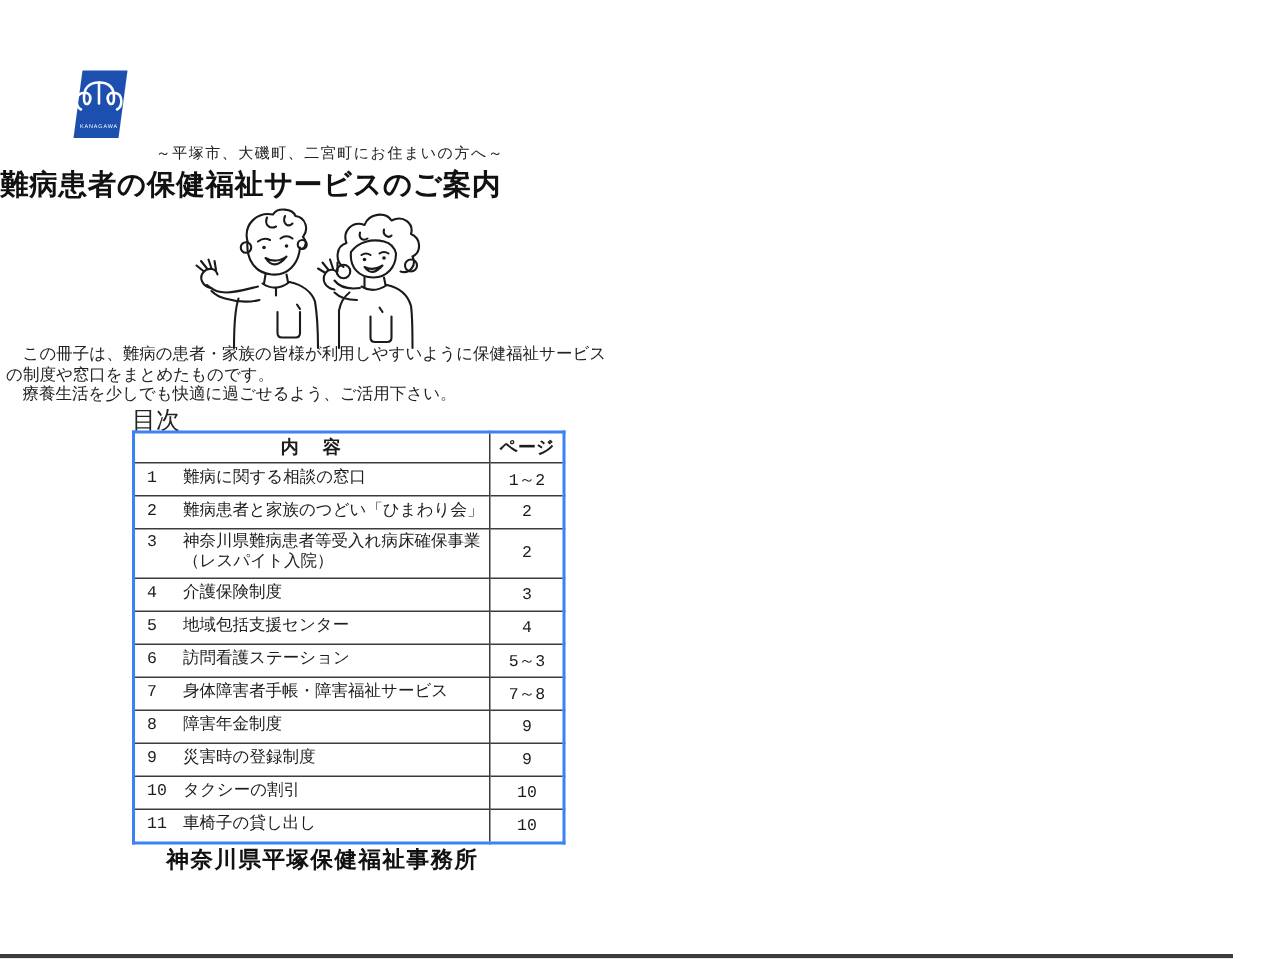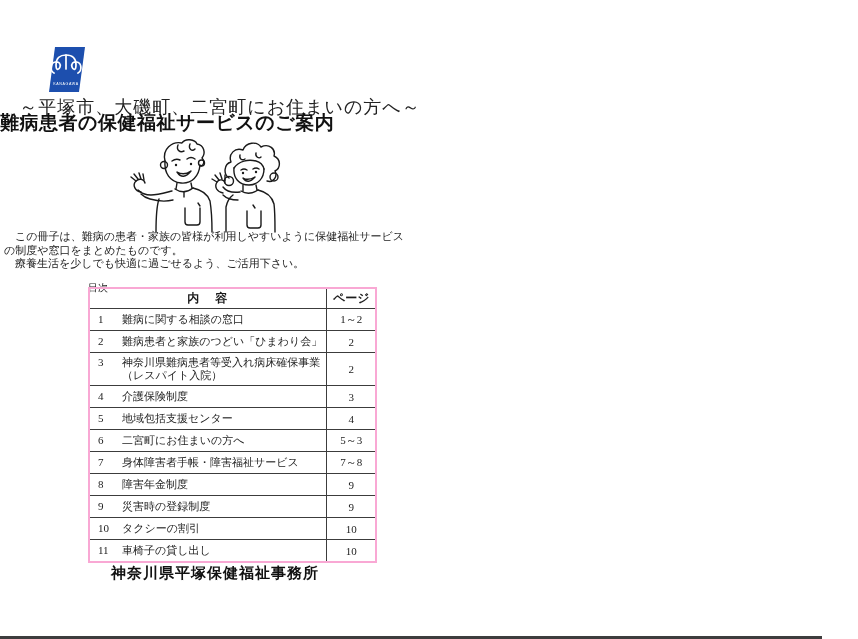--- a/index.html
+++ b/index.html
@@ -3,32 +3,32 @@
 <meta charset="utf-8">
 <style>
   html,body{margin:0;padding:0;background:#ffffff;}
   .sheet{
     position:relative;width:858px;height:639px;background:#ffffff;overflow:hidden;
     font-family:"Liberation Serif","DejaVu Serif",serif;color:#1c1c1c;
   }
   .logo{position:absolute;left:44px;top:46px;width:46px;height:48px;}
   .header-note{
     position:absolute;left:0;top:95px;width:440px;text-align:center;
-    font-size:18px;letter-spacing:1px;color:#222;
+    font-size:10px;letter-spacing:1px;color:#222;
   }
   .doc-title{
     position:absolute;left:0;top:110px;width:440px;text-align:left;
     font-size:19px;font-weight:bold;letter-spacing:0.5px;color:#111;
   }
   .illustration{position:absolute;left:128px;top:137px;width:172px;height:96px;}
   .intro{position:absolute;left:4px;top:230px;width:405px;font-size:11px;line-height:13.5px;color:#222;}
-  .toc-label{position:absolute;left:88px;top:281px;font-size:10px;color:#222;}
+  .toc-label{position:absolute;left:88px;top:270px;font-size:16px;color:#222;}
   table.toc{
     position:absolute;left:88px;top:287px;border-collapse:collapse;
-    border:2px solid #f9a8d4;table-layout:fixed;
+    border:2px solid #3b82f6;table-layout:fixed;font-family:Liberation Mono, monospace;
   }
   table.toc th,table.toc td{border:1px solid #3c3c3c;}
   th.col-content{width:230px;height:16px;font-size:12px;font-weight:bold;text-align:center;letter-spacing:2px;padding:1px 0;}
   th.col-page{width:48px;font-size:12px;font-weight:bold;text-align:center;padding:1px 0;}
   td.cell-content{font-size:11px;padding:3px 4px 3px 8px;height:15px;vertical-align:middle;line-height:13px;}
   td.cell-page{font-size:11px;text-align:center;vertical-align:middle;padding:3px 0;}
   .row-line{white-space:nowrap;}
   .row-line.cont{padding-left:24px;}
   .row-no{display:inline-block;min-width:16px;margin-right:8px;}
   .footer-org{
@@ -157,21 +157,21 @@
           <td class="cell-page">3</td>
         </tr>
         <tr>
           <td class="cell-content">
             <div class="row-line"><span class="row-no">5</span><span>地域包括支援センター</span></div>
           </td>
           <td class="cell-page">4</td>
         </tr>
         <tr>
           <td class="cell-content">
-            <div class="row-line"><span class="row-no">6</span><span>二宮町にお住まいの方へ</span></div>
+            <div class="row-line"><span class="row-no">6</span><span>訪問看護ステーション</span></div>
           </td>
           <td class="cell-page">5～3</td>
         </tr>
         <tr>
           <td class="cell-content">
             <div class="row-line"><span class="row-no">7</span><span>身体障害者手帳・障害福祉サービス</span></div>
           </td>
           <td class="cell-page">7～8</td>
         </tr>
         <tr>

